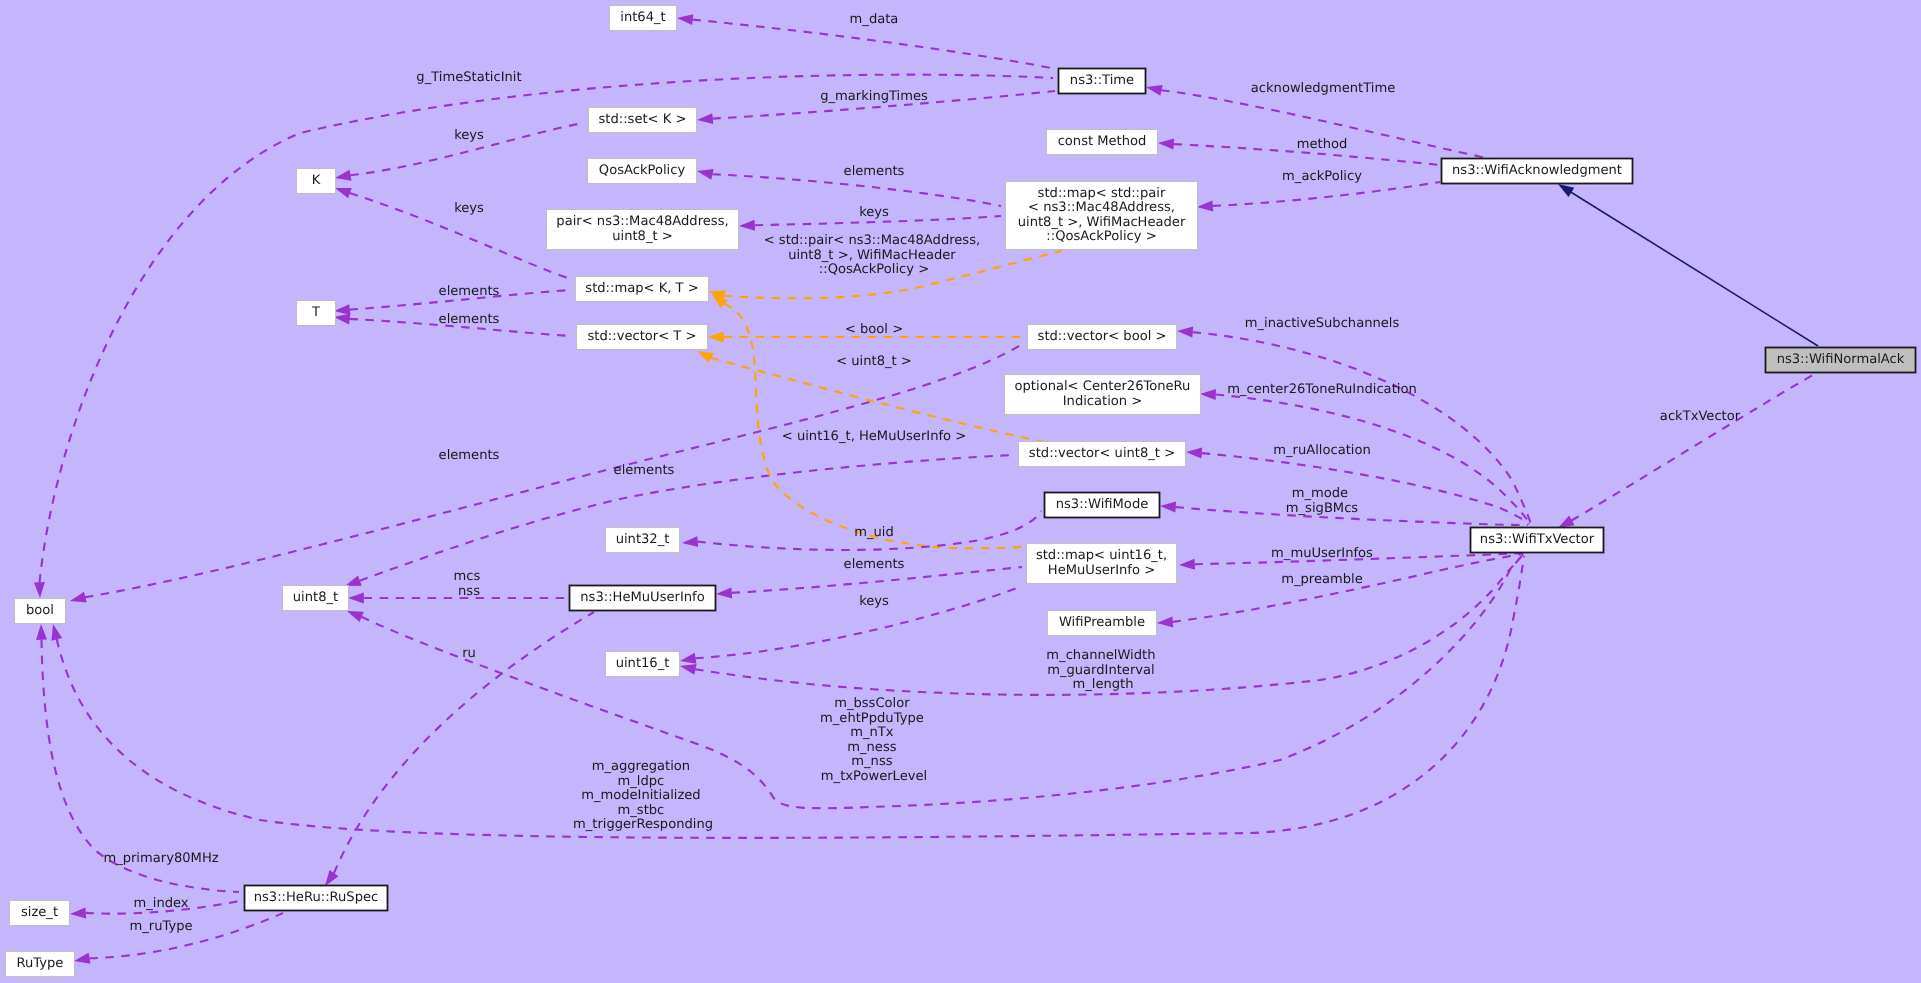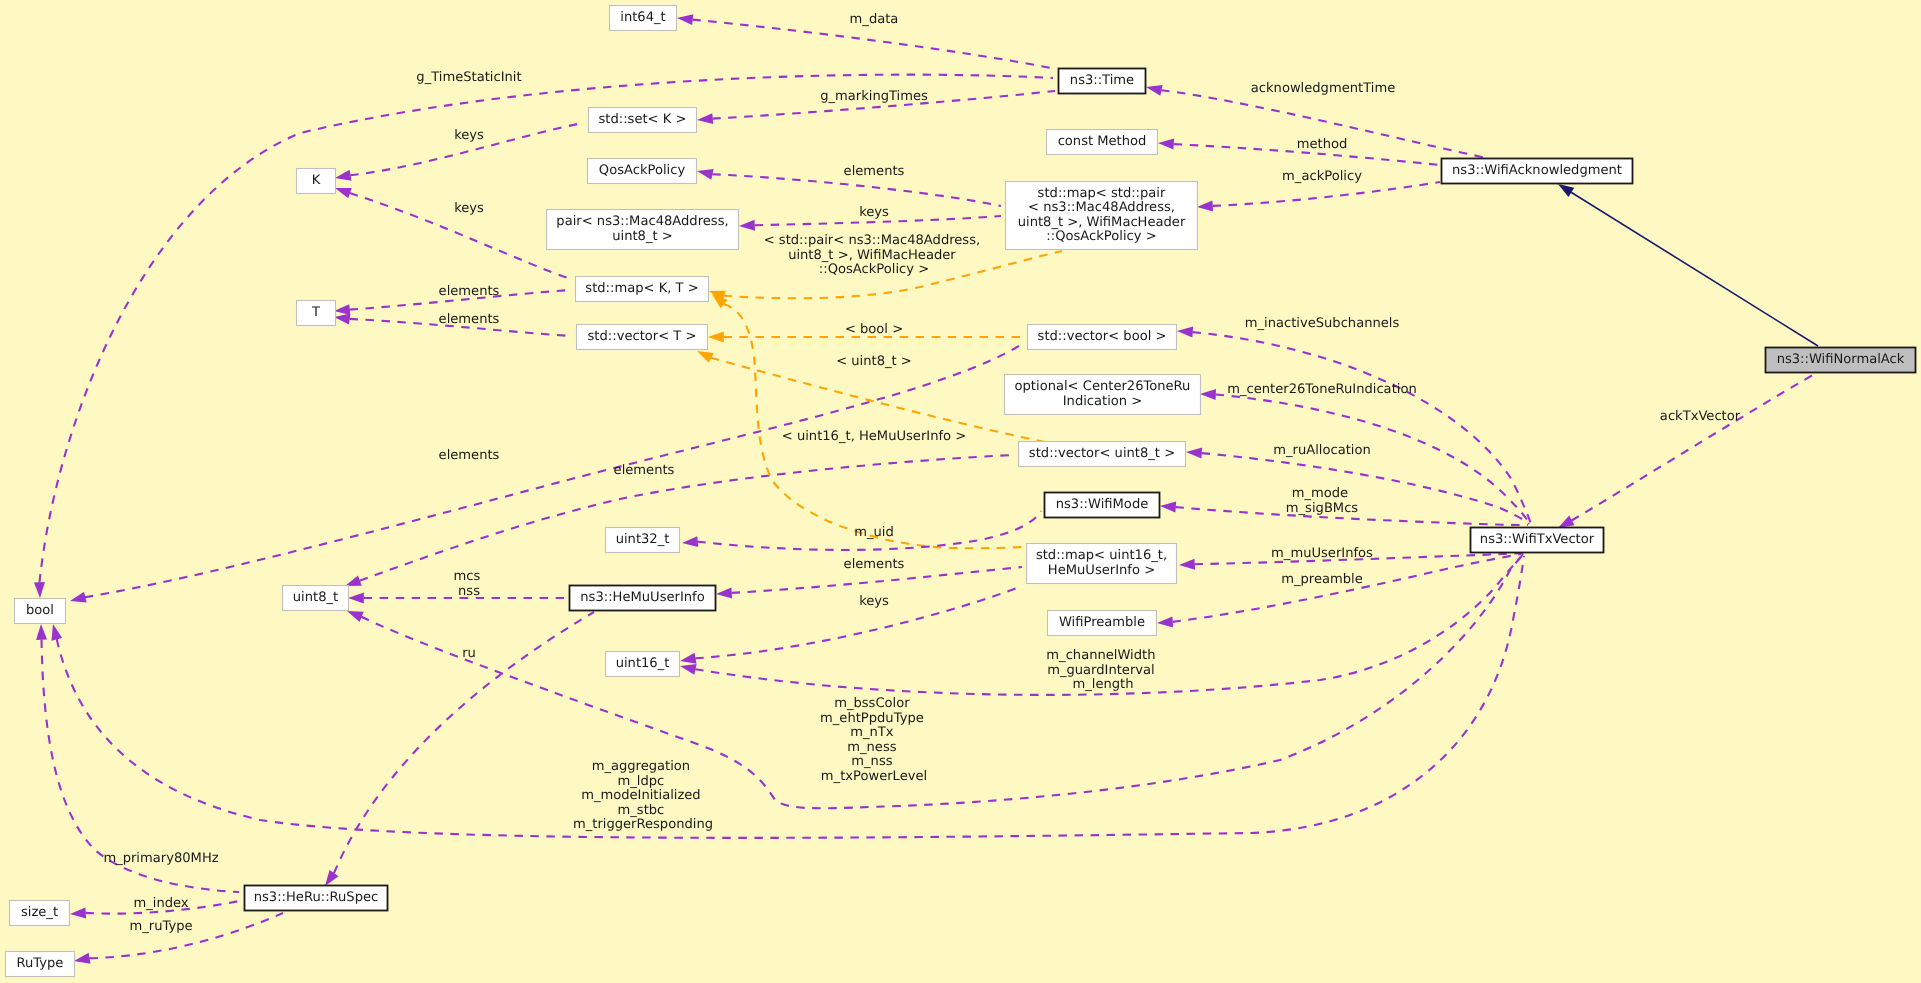--- a/index.html
+++ b/index.html
@@ -1,19 +1,19 @@
 <!DOCTYPE html>
 <html><head>
 <meta charset="utf-8">
 <title>Collaboration diagram</title>
 <style>
   html,body{margin:0;padding:0;background:#ffffff;-webkit-font-smoothing:antialiased;}
   body{width:1921px;height:983px;overflow:hidden;
        font-family:"DejaVu Sans",sans-serif;}
-  #diagram{position:relative;width:1921px;height:983px;background:#fef9c3;}
+  #diagram{position:relative;width:1921px;height:983px;background:#c4b5fd;}
   svg#graph{display:block;}
   text{font-family:"DejaVu Sans",sans-serif;font-size:13.1px;fill:#1a1a1a;
        text-rendering:geometricPrecision;-webkit-font-smoothing:antialiased;}
   .boxtext{text-anchor:middle;}
   .edgelabel{text-anchor:middle;}
   .arrow{stroke:none;}
 </style>
 </head>
 <body>
 

